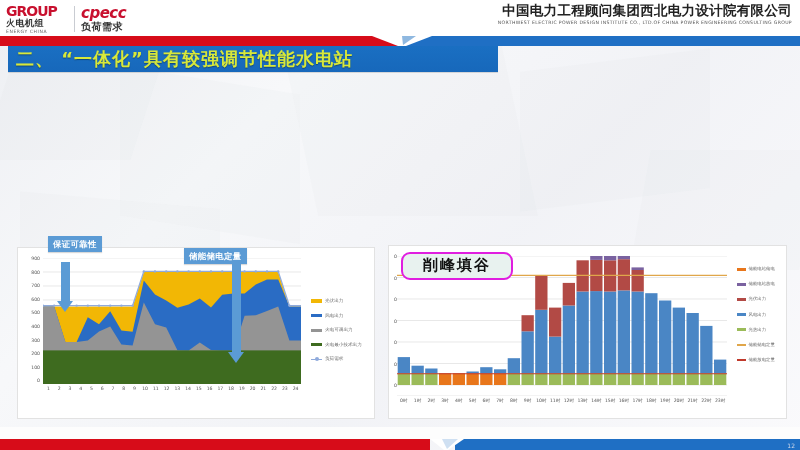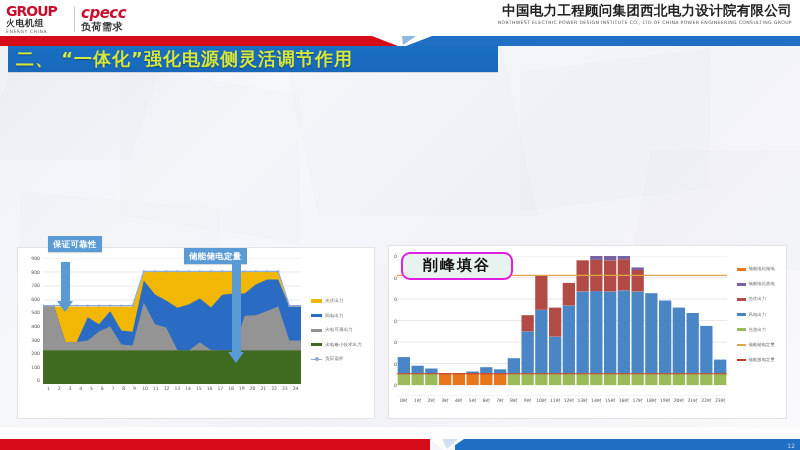--- a/index.html
+++ b/index.html
@@ -140,21 +140,21 @@
     <div class="rl"></div>
     <div class="rr"></div>
     <svg class="notch" viewBox="0 0 60 10" preserveAspectRatio="none">
       <polygon points="0,0 32,0 30,10 26,10" fill="#ffffff"></polygon>
       <polygon points="30,0 60,0 34,10 30,10" fill="#ffffff"></polygon>
       <polygon points="30,0 44,0 31,9" fill="#8fb8e0"></polygon>
     </svg>
   </div>
 
   <div class="titlebar">
-    <div class="txt">二、 “一体化”强化电源侧灵活调节作用</div>
+    <div class="txt">二、 “一体化”具有较强调节性能水电站</div>
   </div>
 
 
   <div class="chart chartL">
 
     <div class="axis-y" style="left:2px;top:8px;width:20px;">
       <div style="height:13.6px;">900</div>
       <div style="height:13.6px;">800</div>
       <div style="height:13.6px;">700</div>
       <div style="height:13.6px;">600</div>

